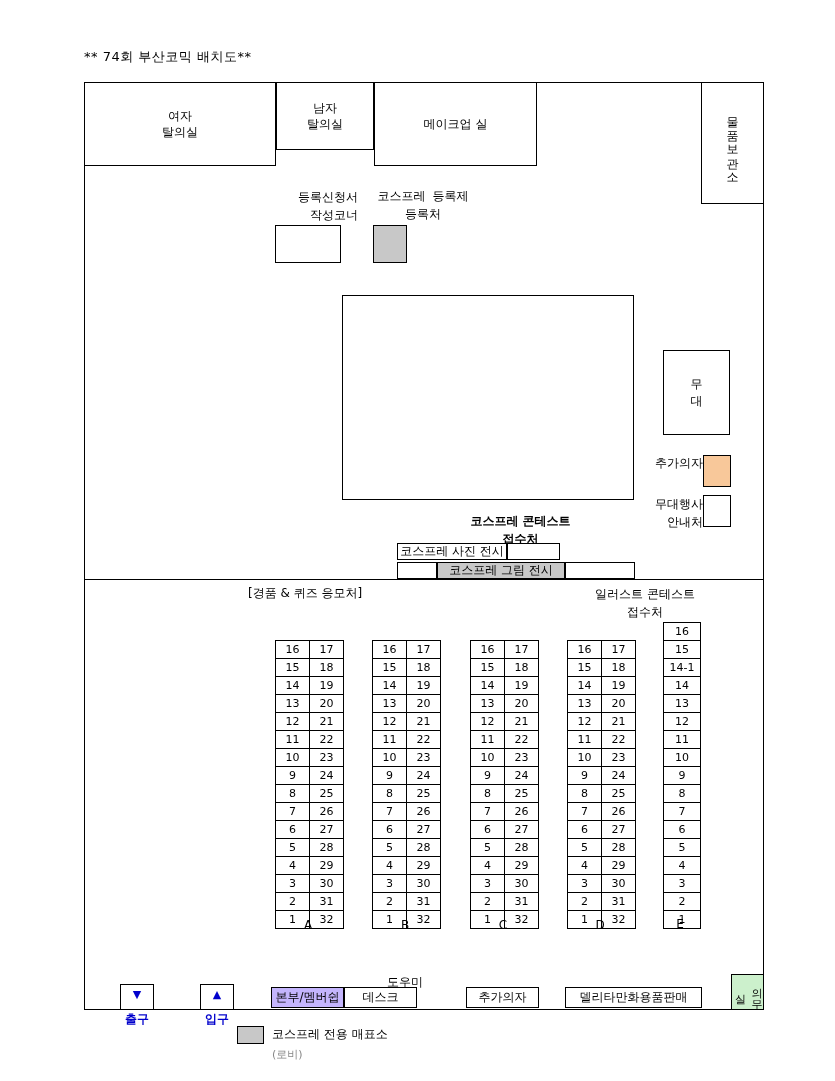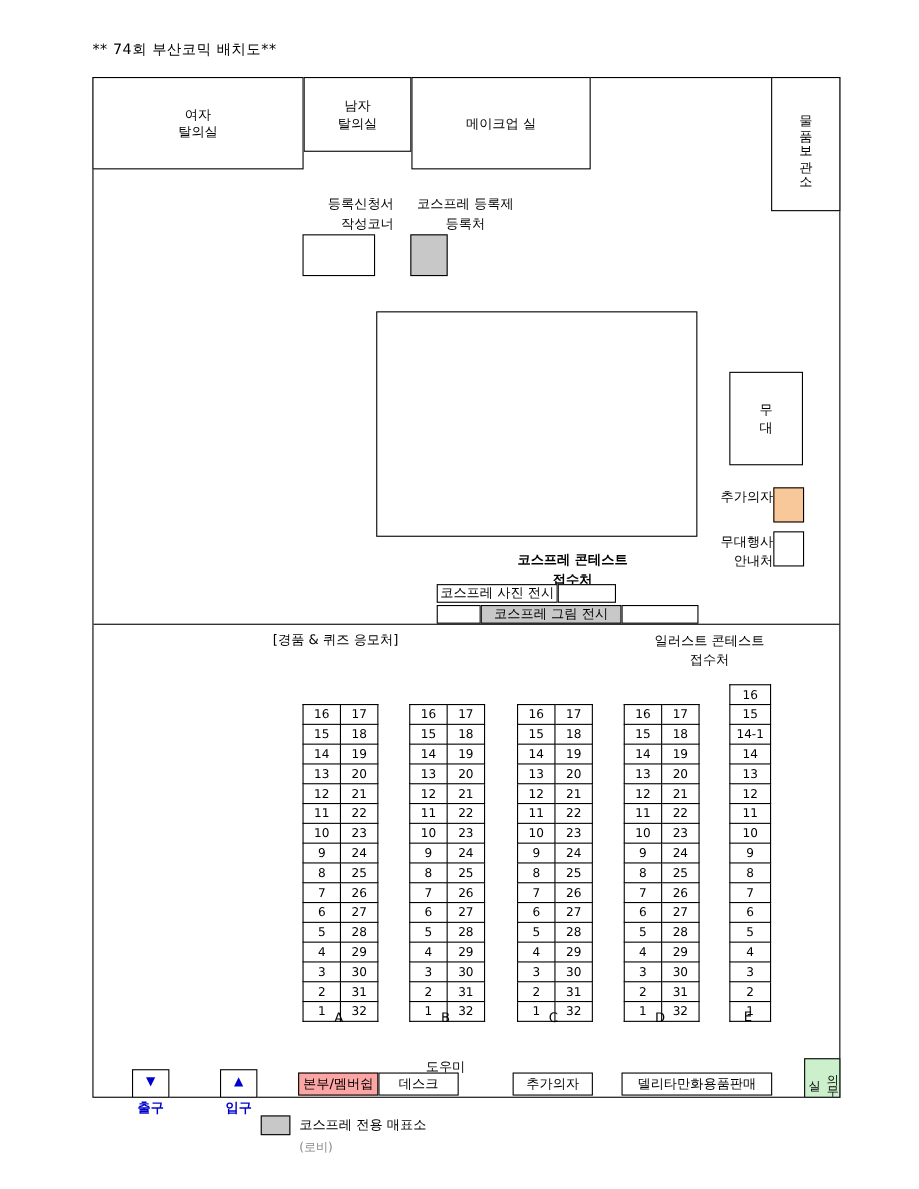--- a/index.html
+++ b/index.html
@@ -5,42 +5,42 @@
   html,body{margin:0;padding:0;}
   body{
     width:835px;height:1081px;
     background:#ffffff;
     font-family:"DejaVu Sans","Liberation Sans",sans-serif;
     font-size:12px;
     color:#000;
     position:relative;
     overflow:hidden;
   }
-  .abs{position:absolute;box-sizing:border-box;}
+  .abs{position:absolute;box-sizing:border-box;margin-top:12px;}
   .bx{border:1px solid #000;background:#fff;}
   .ctr{display:flex;align-items:center;justify-content:center;text-align:center;line-height:1.35;}
   .lbl{white-space:pre-line;}
 
   
   #title{left:84px;top:36px;font-size:13px;letter-spacing:.5px;}
 
   
   #frame{left:84px;top:70px;width:680px;height:928px;border:1px solid #000;background:#fff;}
 
   
   #room-women{left:84px;top:70px;width:192px;height:84px;}
   #room-men{left:276px;top:70px;width:98px;height:68px;}
   #room-makeup{left:374px;top:70px;width:163px;height:84px;}
   #room-storage{left:701px;top:70px;width:63px;height:122px;}
   .vert{writing-mode:vertical-rl;text-orientation:upright;line-height:1.5;letter-spacing:2px;}
 
   
   #reg-form-label{left:262px;top:176px;width:96px;text-align:right;line-height:1.5;}
   #reg-form-box{left:275px;top:213px;width:66px;height:38px;}
-  #cos-reg-label{left:368px;top:176px;width:110px;text-align:center;line-height:1.5;}
+  #cos-reg-label{left:368px;top:176px;width:110px;text-align:center;line-height:1.5;font-family:Liberation Mono, monospace;}
   #cos-reg-box{left:373px;top:213px;width:34px;height:38px;background:#c8c8c8;}
 
   
   #main-hall{left:342px;top:283px;width:292px;height:205px;}
 
   
   #stage{left:663px;top:338px;width:67px;height:85px;}
   
   #announcer-label{left:637px;top:443px;width:66px;text-align:right;}
   #announcer-box{left:703px;top:443px;width:28px;height:32px;background:#f8c89a;}
@@ -66,21 +66,21 @@
   .seat-table td{border:1px solid #000;width:33px;height:17px;text-align:center;font-size:11px;padding:0;line-height:17px;}
   .seat-table.single td{width:36px;}
   .col-letter{position:absolute;text-align:center;width:70px;font-size:12px;}
 
   
   #arrow-out{left:120px;top:972px;width:34px;height:26px;}
   #arrow-in{left:200px;top:972px;width:34px;height:26px;}
   .arrow-lbl{position:absolute;font-size:12px;font-weight:bold;color:#0000cc;text-align:center;width:40px;}
   .arrow-gly{position:absolute;font-size:11px;color:#0000cc;text-align:center;width:40px;}
   #helper-label{left:345px;top:962px;width:120px;text-align:center;}
-  #hq-box{left:271px;top:975px;width:73px;height:21px;background:#fca5a5;}
+  #hq-box{left:271px;top:975px;width:73px;height:21px;background:#c4b5fd;}
   #desk-box{left:344px;top:975px;width:73px;height:21px;text-align:center;}
   #chair-box{left:466px;top:975px;width:73px;height:21px;}
   #goods-box{left:565px;top:975px;width:137px;height:21px;}
   #medical-box{left:731px;top:962px;width:33px;height:36px;background:#ccf0cc;}
 
   
   #legend-swatch{left:237px;top:1014px;width:27px;height:18px;background:#c8c8c8;}
   #legend-text{left:272px;top:1014px;}
   #legend-sub{left:272px;top:1035px;color:#888;font-size:11px;}
 </style>

